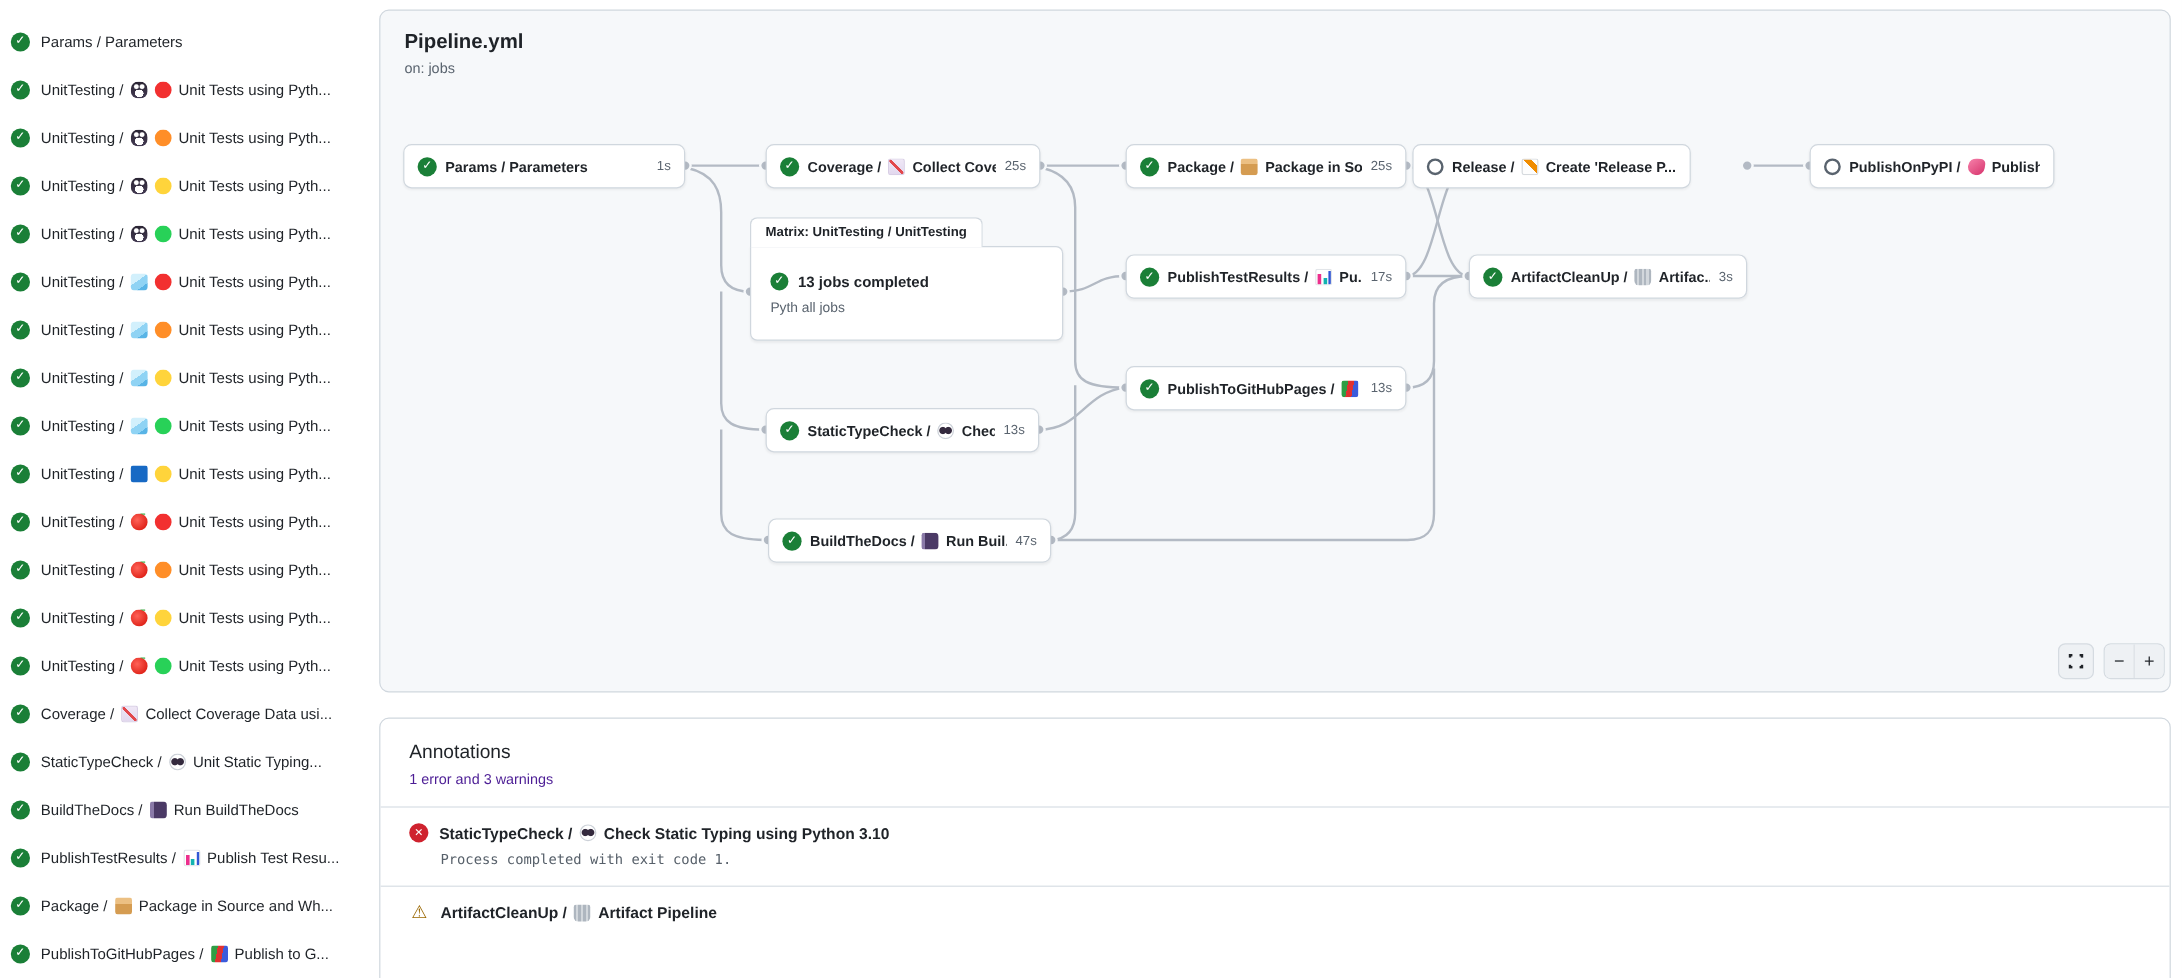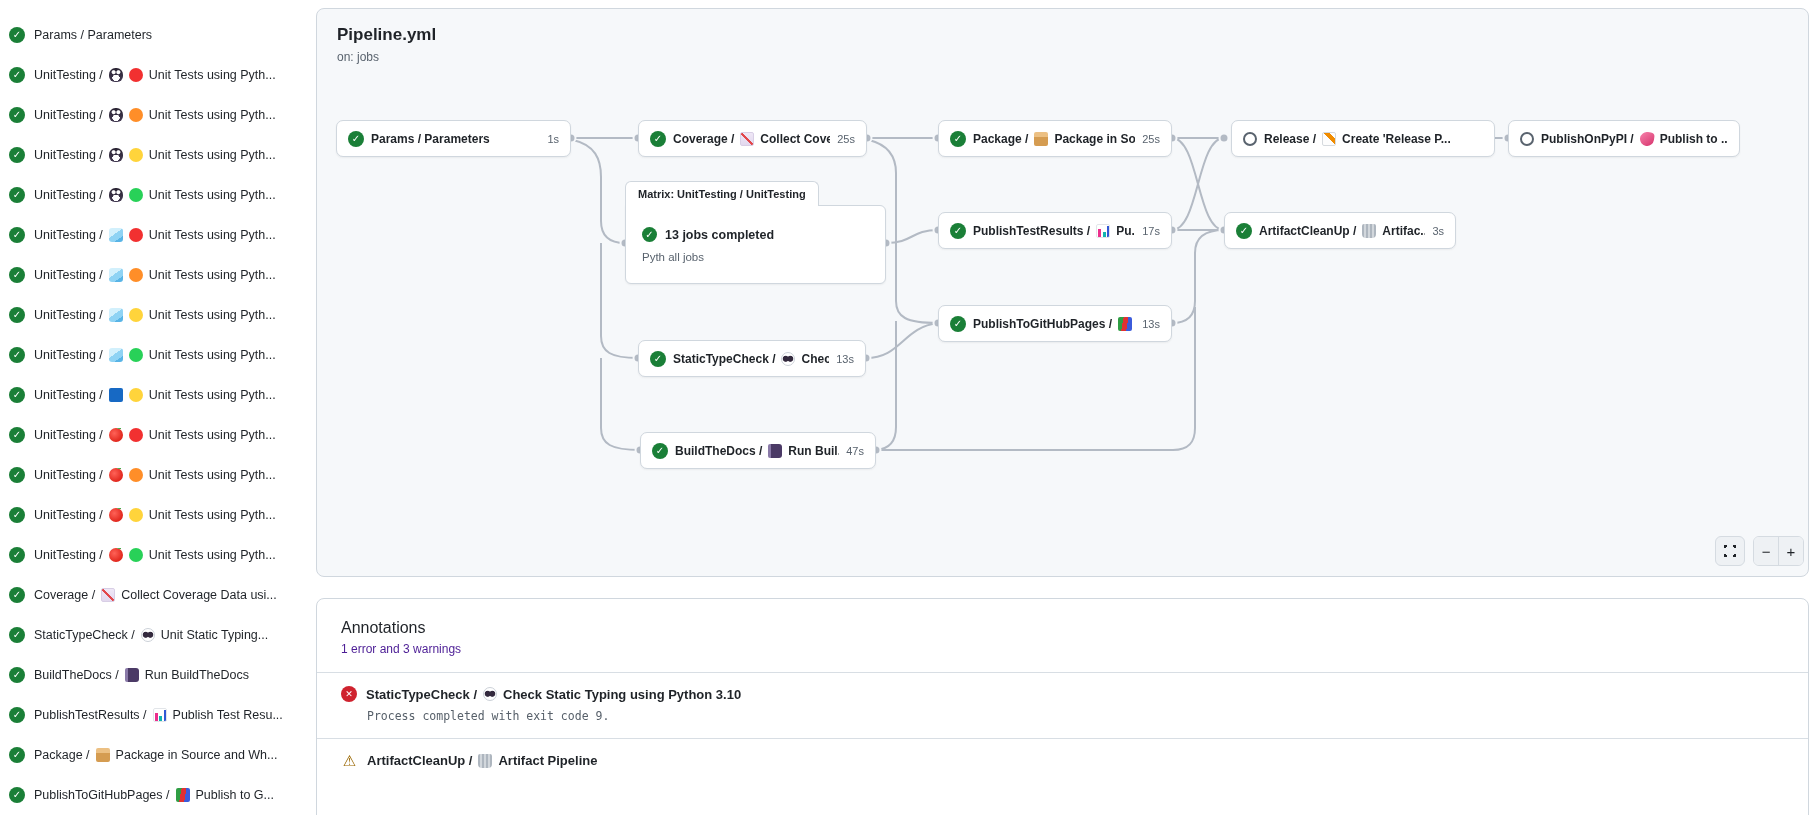--- a/index.html
+++ b/index.html
@@ -70,23 +70,23 @@
   .node .parts { display: flex; align-items: center; gap: 6px; font-size: 12px; font-weight: 600; color: #1f2328;
                  overflow: hidden; white-space: nowrap; }
   .node .dur { margin-left: auto; font-size: 11px; color: #59636e; flex: none; }
   #node-params { left: 19px;  top: 111px; width: 235px; }
   #node-coverage { left: 321px; top: 111px; width: 229px; }
   #node-statictypecheck { left: 321px; top: 331px; width: 228px; }
   #node-buildthedocs { left: 323px; top: 423px; width: 236px; }
   #node-package { left: 621px; top: 111px; width: 234px; }
   #node-publishtestresults { left: 621px; top: 203px; width: 234px; }
   #node-publishtogithubpages { left: 621px; top: 296px; width: 234px; }
-  #node-release { left: 914px; top: 111px; width: 264px; }
+  #node-release { left: 860px; top: 111px; width: 232px; }
   #node-artifactcleanup { left: 907px; top: 203px; width: 232px; }
-  #node-publishonpypi { left: 1191px; top: 111px; width: 232px; }
+  #node-publishonpypi { left: 1191px; top: 111px; width: 204px; }
 
   .matrix-tab { position: absolute; left: 308px; top: 172px; height: 25px; z-index: 3; background: #fff;
                 border: 1px solid #d0d7de; border-bottom: none; border-radius: 6px 6px 0 0;
                 font-size: 11px; font-weight: 600; color: #1f2328; padding: 6px 12px 0; }
   .matrix-box { position: absolute; left: 308px; top: 196px; width: 261px; height: 79px; z-index: 2; background: #fff;
                 border: 1px solid #d0d7de; border-radius: 0 6px 6px 6px; box-shadow: 0 1px 2px rgba(31,35,40,.06);
                 padding: 21px 16px 0; }
   .matrix-summary { display: flex; align-items: center; gap: 8px; font-size: 12.5px; font-weight: 600; color: #1f2328; }
   .matrix-summary .st { width: 15px; height: 15px; }
   .matrix-link { margin-top: 9px; font-size: 11.5px; color: #59636e; cursor: pointer; }
@@ -517,21 +517,21 @@
     <div class="ann-title">
       <span class="st st-error">
               <span class="glyph">✕</span>
             </span>
       <span class="parts">
               <span class="pt">StaticTypeCheck /</span>
               <span class="i i-eyes"></span>
               <span class="pt">Check Static Typing using Python 3.10</span>
             </span>
     </div>
-    <div class="ann-msg">Process completed with exit code 9.</div>
+    <div class="ann-msg">Process completed with exit code 1.</div>
   </div>
         <div class="ann">
     <div class="ann-title">
       <span class="st st-warning">
               <span class="glyph">⚠</span>
             </span>
       <span class="parts">
               <span class="pt">ArtifactCleanUp /</span>
               <span class="i i-wastebasket"></span>
               <span class="pt">Artifact Pipeline</span>

